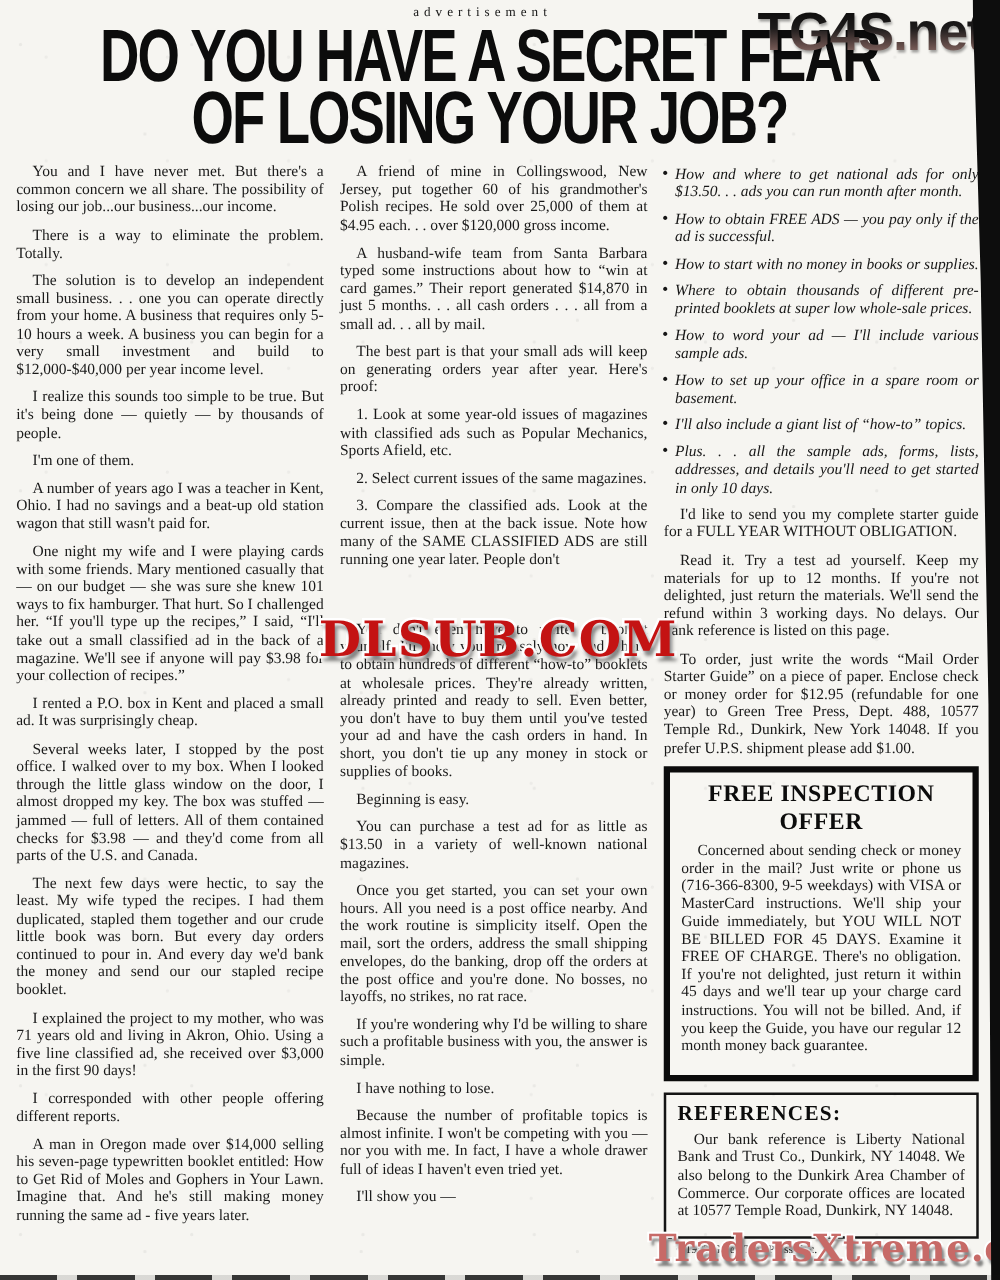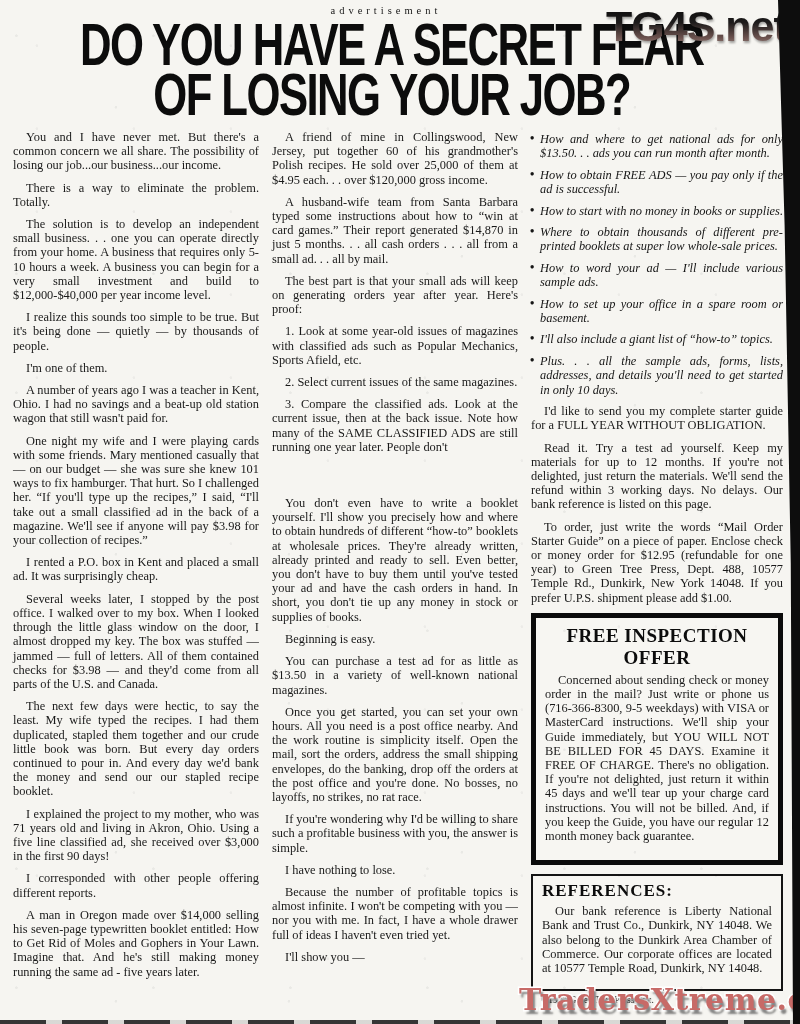--- a/index.html
+++ b/index.html
@@ -128,18 +128,19 @@
         <div class="refs-title">REFERENCES:</div>
         <p class="refs-body">Our bank reference is Liberty National Bank and Trust Co., Dunkirk, NY 14048. We also belong to the Dunkirk Area Chamber of Commerce. Our corporate offices are located at 10577 Temple Road, Dunkirk, NY 14048.</p>
       </div>
 
       <div class="copyright">©1982 Green Tree Press, Inc.</div>
     </div>
 
   </div>
 
   <div class="wm wm-top">TG4S.net</div>
+  <div class="wm wm-mid">DLSUB.COM</div>
   <div class="wm wm-bottom">TradersXtreme.com</div>
 
   <div class="scan-right"></div>
   <div class="scan-bottom"></div>
 
 </div>
 
 </body></html>

